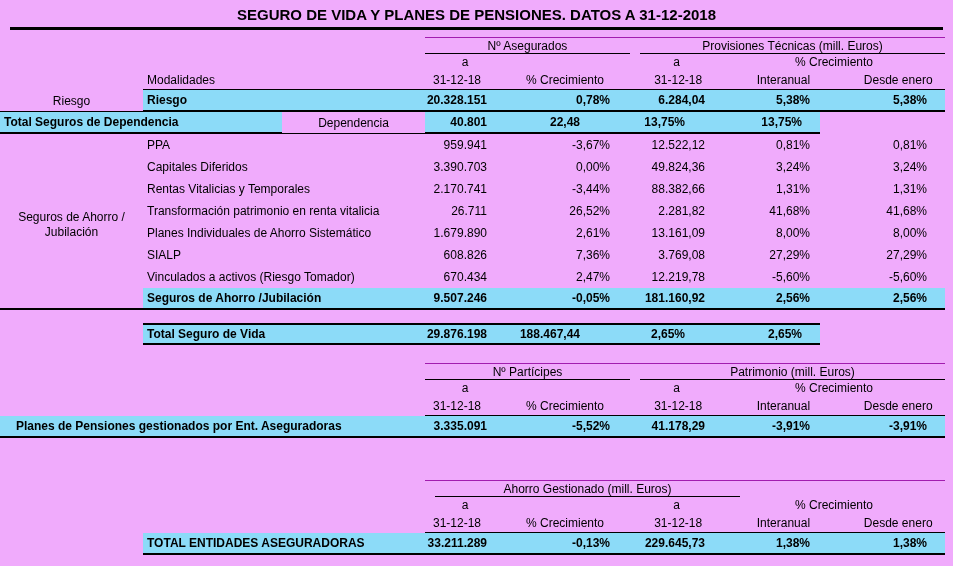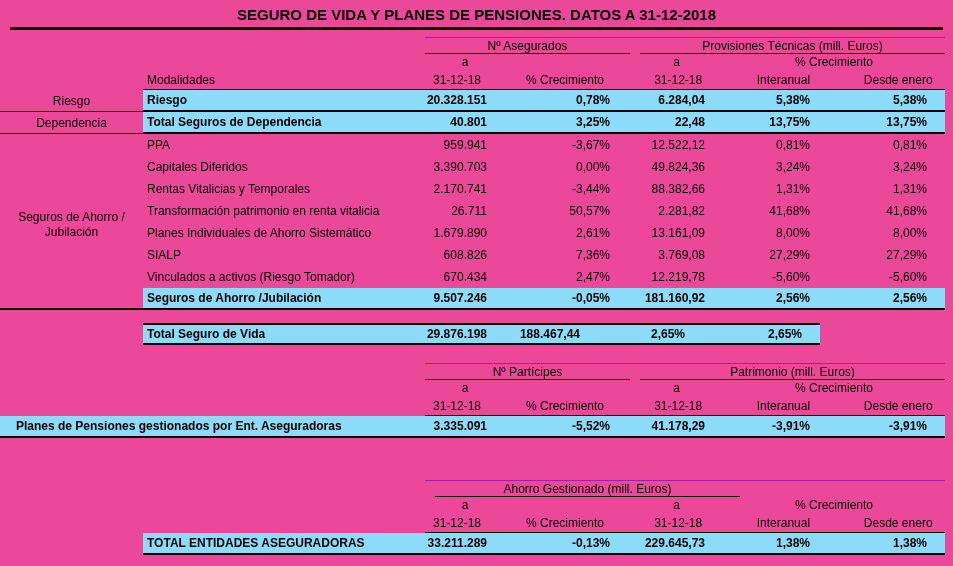--- a/index.html
+++ b/index.html
@@ -1,17 +1,17 @@
 <!DOCTYPE html>
 <html><head>
 <meta charset="utf-8">
 <style>
   html,body{margin:0;padding:0;background:#fff;}
   body{width:953px;height:566px;font-family:"Liberation Sans","DejaVu Sans",sans-serif;font-size:12px;color:#000;}
-  .page{position:relative;width:953px;height:566px;overflow:hidden;box-sizing:border-box;padding-top:6px;background:#ec4899;}
+  .page{position:relative;width:953px;height:566px;overflow:hidden;box-sizing:border-box;padding-top:6px;background:#f0abfc;}
   .title{font-size:15px;font-weight:bold;text-align:center;height:17px;line-height:17px;}
   .title-rule{border-top:3px solid #000;margin:4px 10px 0 10px;height:0;}
   
   .c1{width:143px}.c2{width:282px}.c3{width:80px}.c4{width:125px}.c5{width:93px}.c6{width:105px}.c7{width:117px}.c12{width:425px}
   .cell{display:flex;align-items:center;height:100%;box-sizing:border-box;overflow:hidden;white-space:nowrap;}
   .num{justify-content:flex-end}
   .pr3{padding-right:18px}.pr4{padding-right:20px}.pr5{padding-right:18px}.pr6{padding-right:18px}.pr7{padding-right:18px}
   .lab{padding-left:4px}
   .cat{justify-content:center}
   .ctr{justify-content:center}
@@ -89,24 +89,23 @@
       <div class="cell c1 cat bb1">Riesgo</div>
       <div class="cell c2 lab hl bold bb2">Riesgo</div>
       <div class="cell c3 num pr3 hl bold bb2">20.328.151</div>
       <div class="cell c4 num pr4 hl bold bb2">0,78%</div>
       <div class="cell c5 num pr5 hl bold bb2">6.284,04</div>
       <div class="cell c6 num pr6 hl bold bb2">5,38%</div>
       <div class="cell c7 num pr7 hl bold bb2">5,38%</div>
     </div>
 
     <div class="row">
+      <div class="cell c2 lab hl bold bb2">Total Seguros de Dependencia</div>
       <div class="cell c1 cat bb1">Dependencia</div>
-      <div class="cell c2 lab hl bold bb2">Total Seguros de Dependencia</div>
       <div class="cell c3 num pr3 hl bold bb2">40.801</div>
-      <div class="cell c4 num pr4 hl bold bb2">3,25%</div>
       <div class="cell c5 num pr5 hl bold bb2">22,48</div>
       <div class="cell c6 num pr6 hl bold bb2">13,75%</div>
       <div class="cell c7 num pr7 hl bold bb2">13,75%</div>
     </div>
 
     <div class="row">
       <div class="cell c1"></div>
       <div class="cell c2 lab">PPA</div>
       <div class="cell c3 num pr3">959.941</div>
       <div class="cell c4 num pr4">-3,67%</div>
@@ -132,21 +131,21 @@
       <div class="cell c4 num pr4">-3,44%</div>
       <div class="cell c5 num pr5">88.382,66</div>
       <div class="cell c6 num pr6">1,31%</div>
       <div class="cell c7 num pr7">1,31%</div>
     </div>
 
     <div class="row">
       <div class="cell c1"></div>
       <div class="cell c2 lab">Transformación patrimonio en renta vitalicia</div>
       <div class="cell c3 num pr3">26.711</div>
-      <div class="cell c4 num pr4">50,57%</div>
+      <div class="cell c4 num pr4">26,52%</div>
       <div class="cell c5 num pr5">2.281,82</div>
       <div class="cell c6 num pr6">41,68%</div>
       <div class="cell c7 num pr7">41,68%</div>
     </div>
 
     <div class="row">
       <div class="cell c1"></div>
       <div class="cell c2 lab">Planes Individuales de Ahorro Sistemático</div>
       <div class="cell c3 num pr3">1.679.890</div>
       <div class="cell c4 num pr4">2,61%</div>

